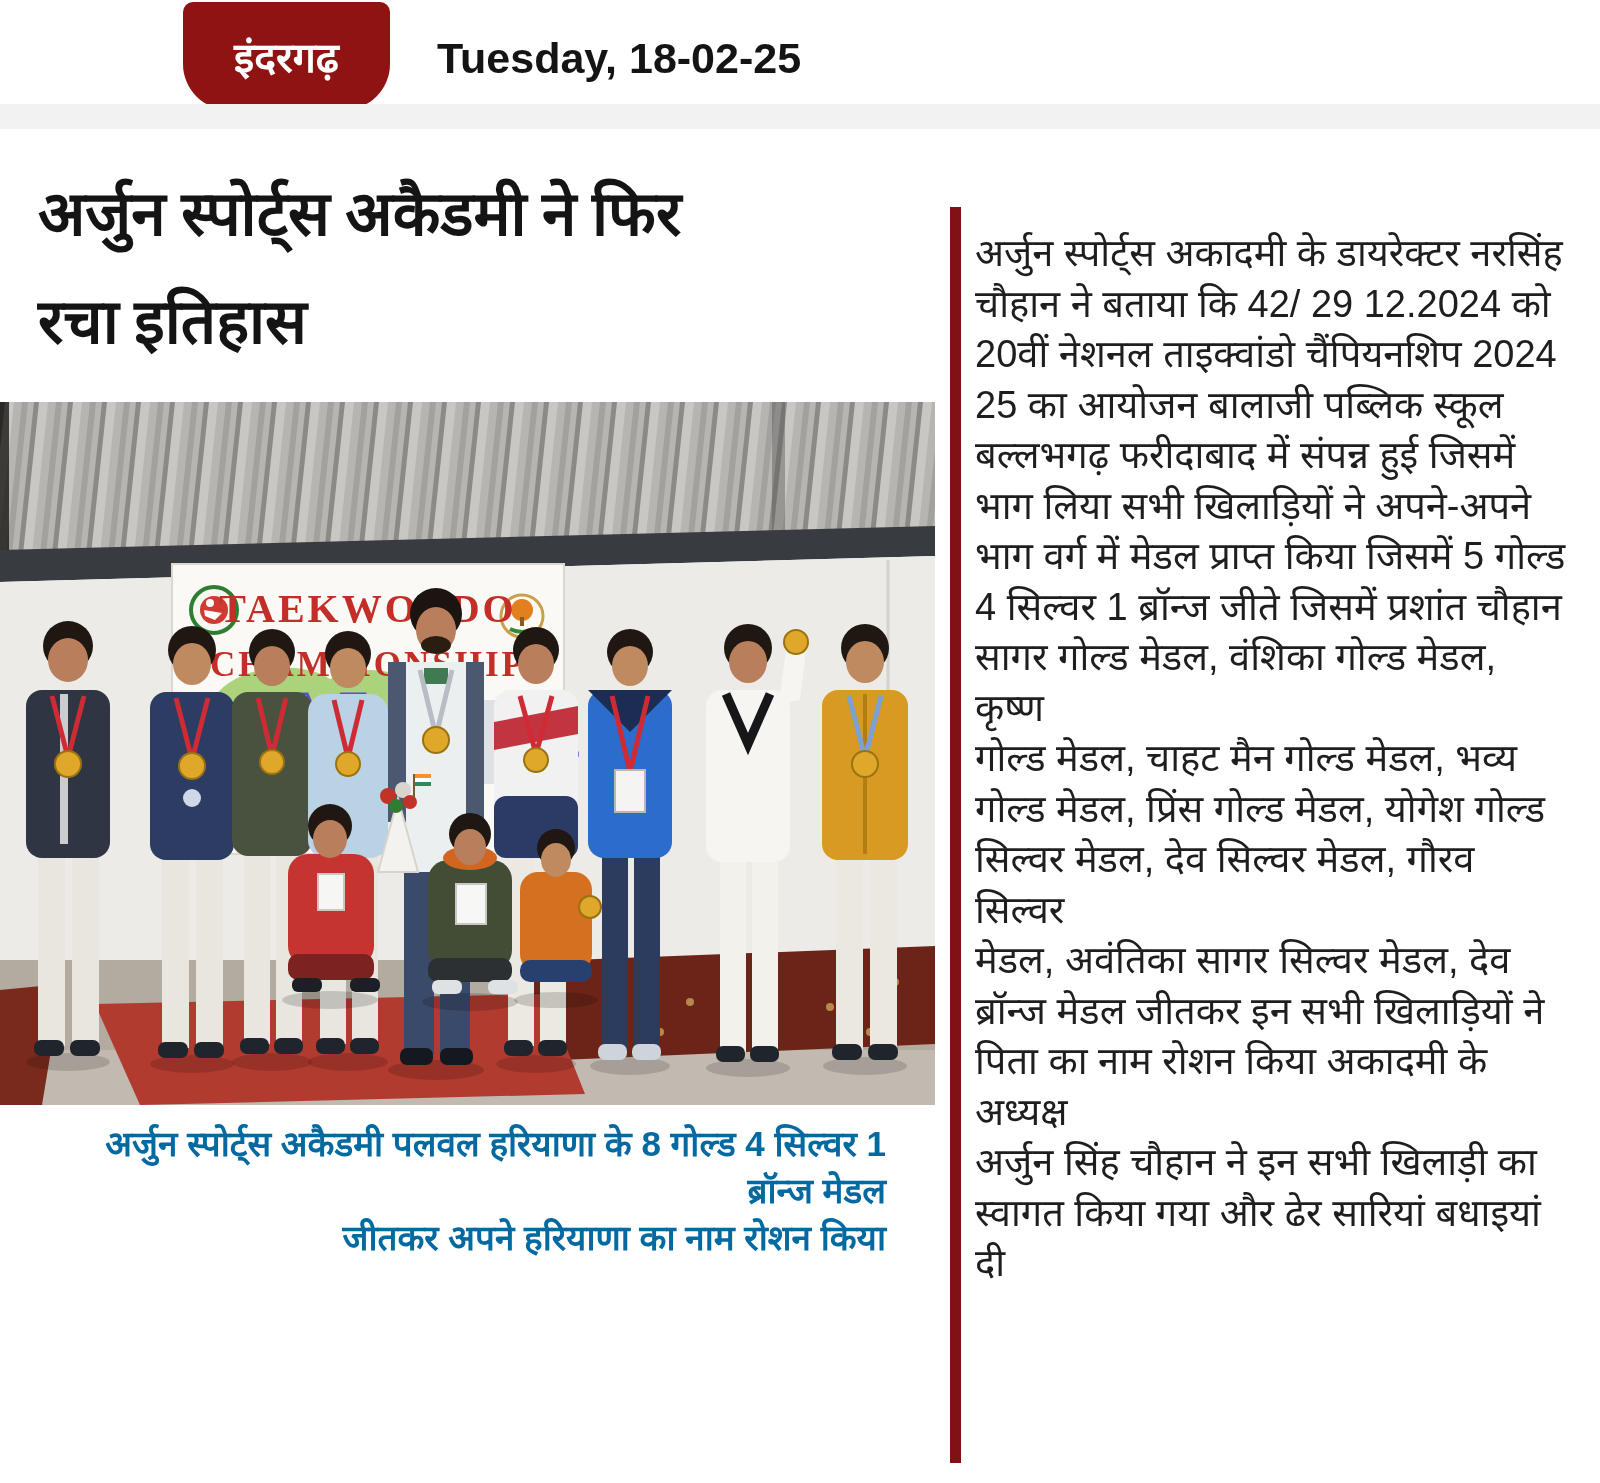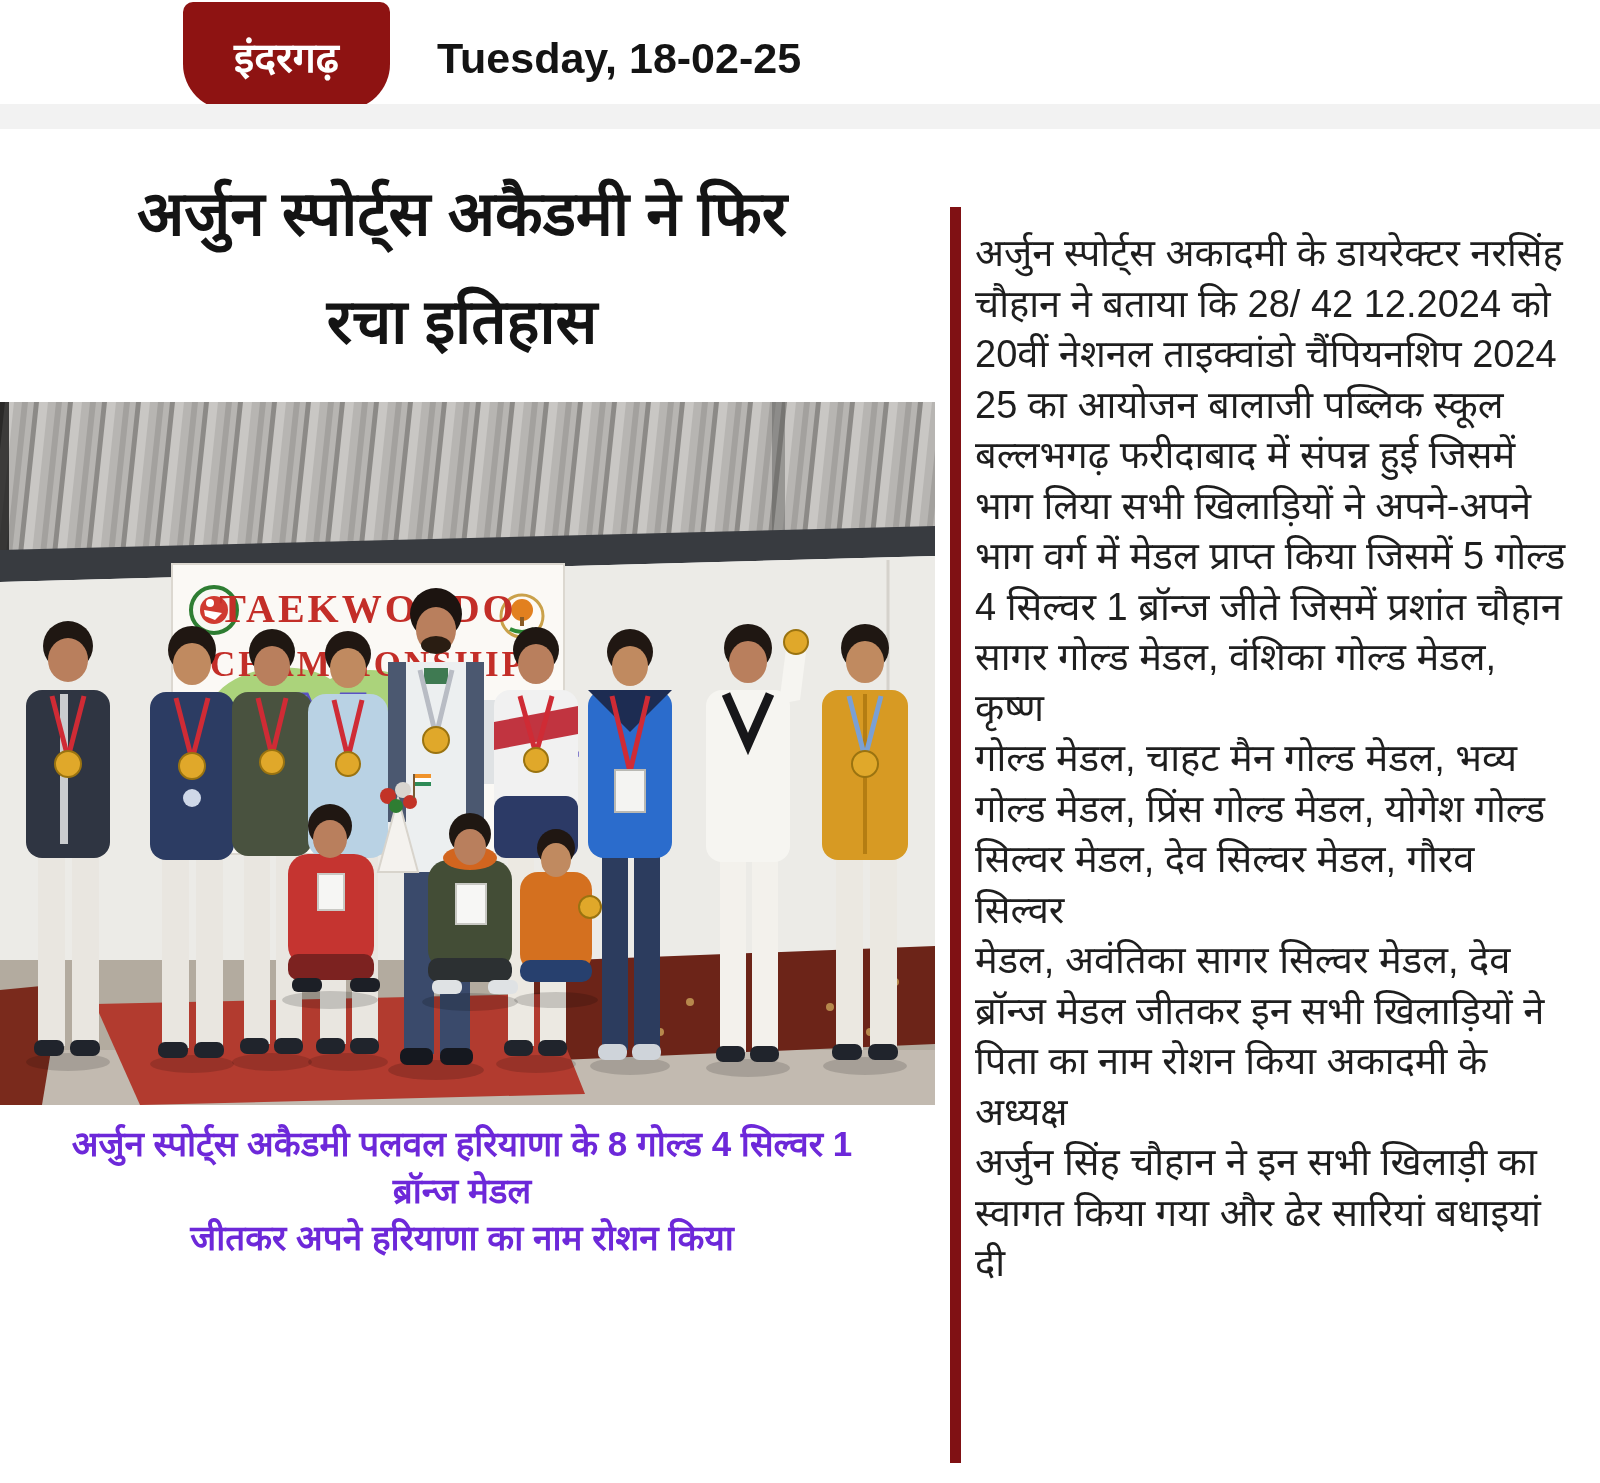--- a/index.html
+++ b/index.html
@@ -17,27 +17,27 @@
   .date-text{
     position:absolute;left:437px;top:14px;
     font-size:43px;font-weight:bold;color:#141414;line-height:56px;margin-top:16px;
   }
   .header-band{
     position:absolute;left:0;top:104px;width:1600px;height:25px;background:#f2f2f2;
   }
   
   .headline{
     position:absolute;left:38px;top:160px;width:848px;
-    text-align:center;font-size:62px;font-weight:bold;color:#141414;line-height:108px;
+    text-align:left;font-size:62px;font-weight:bold;color:#141414;line-height:108px;font-family:Liberation Serif, serif;
   }
   .photo-figure{position:absolute;left:0;top:402px;width:935px;height:703px;}
   .photo-figure svg{display:block;}
   .caption{
     position:absolute;left:38px;top:1120px;width:848px;
-    text-align:center;font-size:35px;font-weight:bold;color:#6d28d9;line-height:47px;
+    text-align:right;font-size:35px;font-weight:bold;color:#0369a1;line-height:47px;
   }
   
   .accent-bar{
     position:absolute;left:950px;top:207px;width:11px;height:1256px;background:#801114;
   }
   .body-text{
     position:absolute;left:975px;top:228px;width:592px;
     font-size:38px;color:#1e1e1e;line-height:50.5px;font-weight:400;
   }
   .banner-title{font-family:"Liberation Serif","DejaVu Serif",serif;font-weight:bold;fill:#c32e28;letter-spacing:3px;}
@@ -294,21 +294,21 @@
   </figure>
 
   <figcaption class="caption">
       <div>अर्जुन स्पोर्ट्स अकैडमी पलवल हरियाणा के 8 गोल्ड 4 सिल्वर 1 ब्रॉन्ज मेडल</div>
       <div>जीतकर अपने हरियाणा का नाम रोशन किया</div>
     </figcaption>
 
   <div class="accent-bar"></div>
   <div class="body-text">
       <div>अर्जुन स्पोर्ट्स अकादमी के डायरेक्टर नरसिंह</div>
-      <div>चौहान ने बताया कि 28/ 42 12.2024 को</div>
+      <div>चौहान ने बताया कि 42/ 29 12.2024 को</div>
       <div>20वीं नेशनल ताइक्वांडो चैंपियनशिप 2024</div>
       <div>25 का आयोजन बालाजी पब्लिक स्कूल</div>
       <div>बल्लभगढ़ फरीदाबाद में संपन्न हुई जिसमें</div>
       <div>भाग लिया सभी खिलाड़ियों ने अपने-अपने</div>
       <div>भाग वर्ग में मेडल प्राप्त किया जिसमें 5 गोल्ड</div>
       <div>4 सिल्वर 1 ब्रॉन्ज जीते जिसमें प्रशांत चौहान</div>
       <div>सागर गोल्ड मेडल, वंशिका गोल्ड मेडल, कृष्ण</div>
       <div>गोल्ड मेडल, चाहट मैन गोल्ड मेडल, भव्य</div>
       <div>गोल्ड मेडल, प्रिंस गोल्ड मेडल, योगेश गोल्ड</div>
       <div>सिल्वर मेडल, देव सिल्वर मेडल, गौरव सिल्वर</div>

